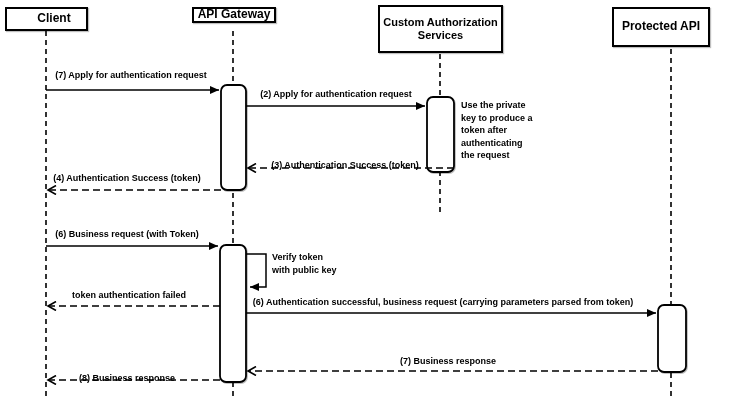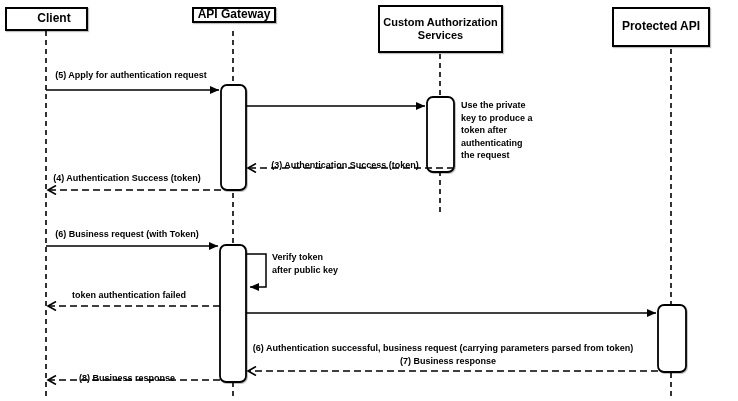--- a/index.html
+++ b/index.html
@@ -81,28 +81,29 @@
     <line x1="658" y1="371" x2="248" y2="371" stroke="#000000" stroke-width="1.5" stroke-dasharray="7,4" marker-end="url(#arrowO)"></line>
     <line x1="220" y1="380" x2="48" y2="380" stroke="#000000" stroke-width="1.5" stroke-dasharray="7,4" marker-end="url(#arrowO)"></line>
   </svg>
 
   <div class="participant" style="left:5px; top:7px; width:83px; height:24px; font-size:12px;padding-left:15px;">Client</div>
   <div class="participant" style="left:192px; top:7px; width:84px; height:16px; font-size:12px;">API Gateway</div>
   <div class="participant" style="left:378px; top:5px; width:125px; height:48px; font-size:11px;">Custom Authorization
 Services</div>
   <div class="participant" style="left:612px; top:7px; width:98px; height:40px; font-size:12px;">Protected API</div>
 
-  <div class="msg-label" style="left:131px; top:70px;">(5) Apply for authentication request</div>
+  <div class="msg-label" style="left:131px; top:70px;">(7) Apply for authentication request</div>
+  <div class="msg-label" style="left:336px; top:89px;">(2) Apply for authentication request</div>
   <div class="msg-label" style="left:345px; top:160px;">(3) Authentication Success (token)</div>
   <div class="msg-label" style="left:127px; top:173px;">(4) Authentication Success (token)</div>
   <div class="msg-label" style="left:127px; top:229px;">(6) Business request (with Token)</div>
   <div class="free-label" style="left:272px; top:251px;">Verify token
-after public key</div>
+with public key</div>
   <div class="msg-label" style="left:129px; top:290px;">token authentication failed</div>
-  <div class="msg-label" style="left:443px; top:297px;margin-top:46px;">(6) Authentication successful, business request (carrying parameters parsed from token)</div>
+  <div class="msg-label" style="left:443px; top:297px;">(6) Authentication successful, business request (carrying parameters parsed from token)</div>
   <div class="msg-label" style="left:448px; top:356px;">(7) Business response</div>
   <div class="msg-label" style="left:127px; top:364px;margin-top:9px;">(8) Business response</div>
 
   <div class="free-label" style="left:461px; top:99px; width:100px;">Use the private
 key to produce a
 token after
 authenticating
 the request</div>
 
 </div>

